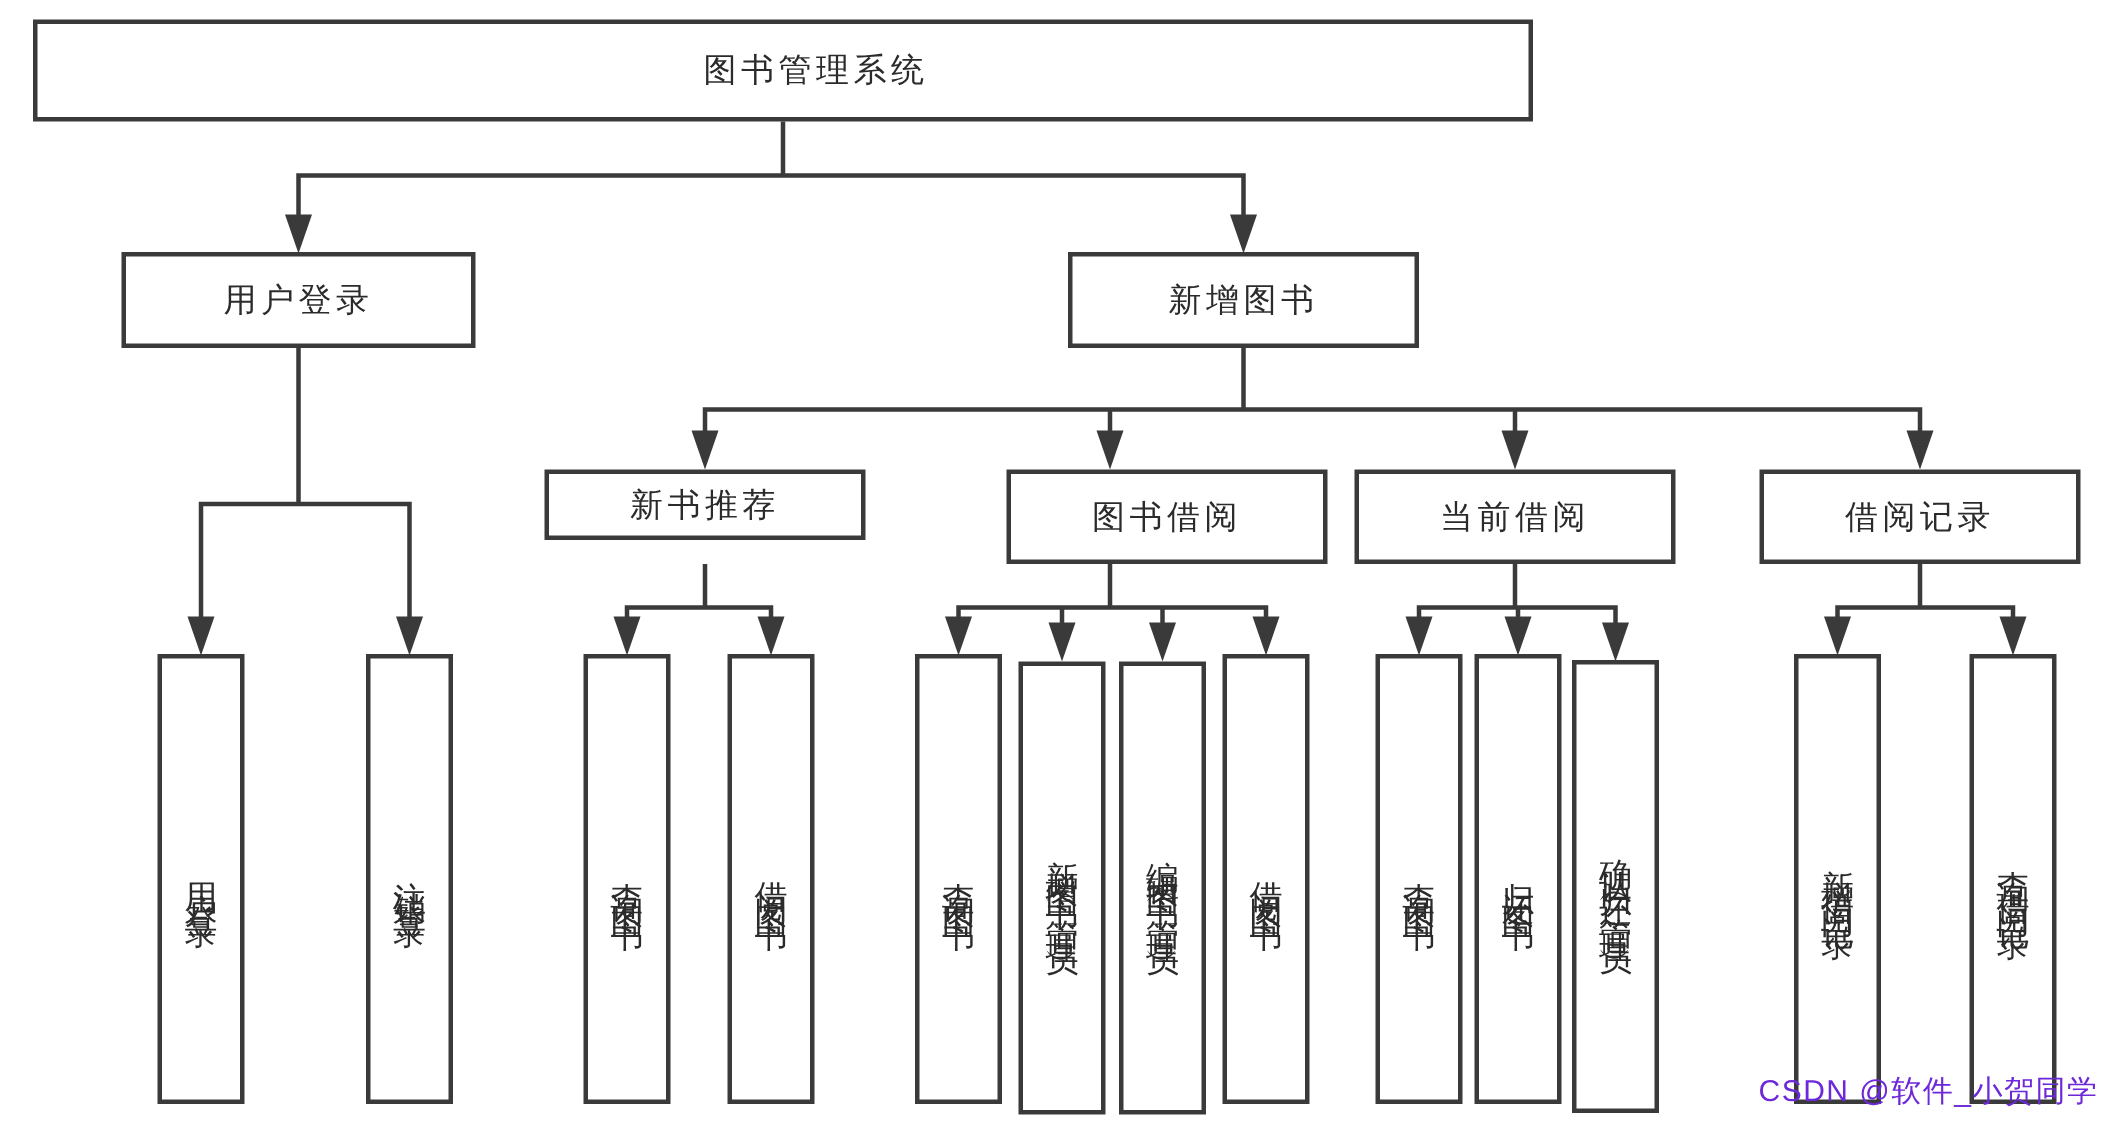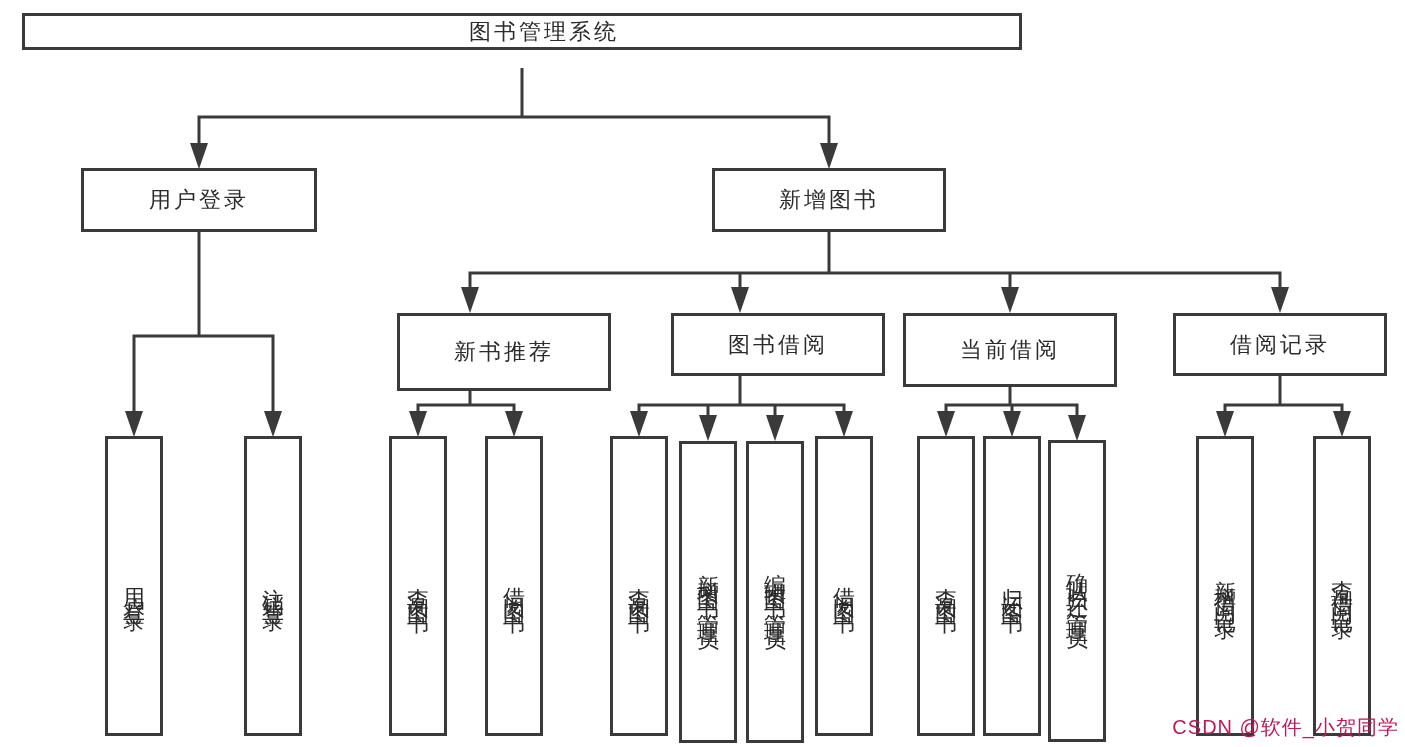--- a/index.html
+++ b/index.html
@@ -28,21 +28,21 @@
     font-size:22px;
     writing-mode:vertical-rl;
     text-orientation:mixed;
     letter-spacing:8px;
     line-height:1;
   }
   .watermark{
     position:absolute;
     right:6px;bottom:6px;
     font-size:20px;
-    color:#be185d;
+    color:#6d28d9;
     letter-spacing:1px;
     white-space:nowrap;
   }
 </style>
 </head>
 <body>
 
 <div class="stage">
 
   <svg class="wires" viewBox="0 0 1405 747" aria-hidden="true">
@@ -78,28 +78,28 @@
       <polygon points="766,415 784,415 775,441"></polygon>
       <polygon points="835,411 853,411 844,437"></polygon>
       <polygon points="937,411 955,411 946,437"></polygon>
       <polygon points="1003,411 1021,411 1012,437"></polygon>
       <polygon points="1068,415 1086,415 1077,441"></polygon>
       <polygon points="1216,411 1234,411 1225,437"></polygon>
       <polygon points="1333,411 1351,411 1342,437"></polygon>
     </g>
   </svg>
 
-  <div class="node hbox" style="left:22px;top:13px;width:1000px;height:37px;padding-left:44px;">图书管理系统</div>
+  <div class="node hbox" style="left:22px;top:13px;width:1000px;height:68px;padding-left:44px;">图书管理系统</div>
 
   <div class="node hbox" style="left:81px;top:168px;width:236px;height:64px;">用户登录</div>
   <div class="node hbox" style="left:712px;top:168px;width:234px;height:64px;">新增图书</div>
 
-  <div class="node hbox" style="left:363px;top:313px;width:214px;height:78px;margin-left:34px;">新书推荐</div>
+  <div class="node hbox" style="left:363px;top:313px;width:214px;height:47px;">新书推荐</div>
   <div class="node hbox" style="left:633px;top:313px;width:214px;height:63px;margin-left:38px;">图书借阅</div>
-  <div class="node hbox" style="left:903px;top:313px;width:214px;height:74px;">当前借阅</div>
+  <div class="node hbox" style="left:903px;top:313px;width:214px;height:63px;">当前借阅</div>
   <div class="node hbox" style="left:1173px;top:313px;width:214px;height:63px;">借阅记录</div>
 
   <div class="node vbox" style="left:105px;top:436px;width:58px;height:300px;">用户登录</div>
   <div class="node vbox" style="left:244px;top:436px;width:58px;height:300px;">注销登录</div>
 
   <div class="node vbox" style="left:389px;top:436px;width:58px;height:300px;">查询图书</div>
   <div class="node vbox" style="left:485px;top:436px;width:58px;height:300px;">借阅图书</div>
 
   <div class="node vbox" style="left:610px;top:436px;width:58px;height:300px;">查询图书</div>
   <div class="node vbox" style="left:679px;top:441px;width:58px;height:302px;">新增图书（管理员）</div>

